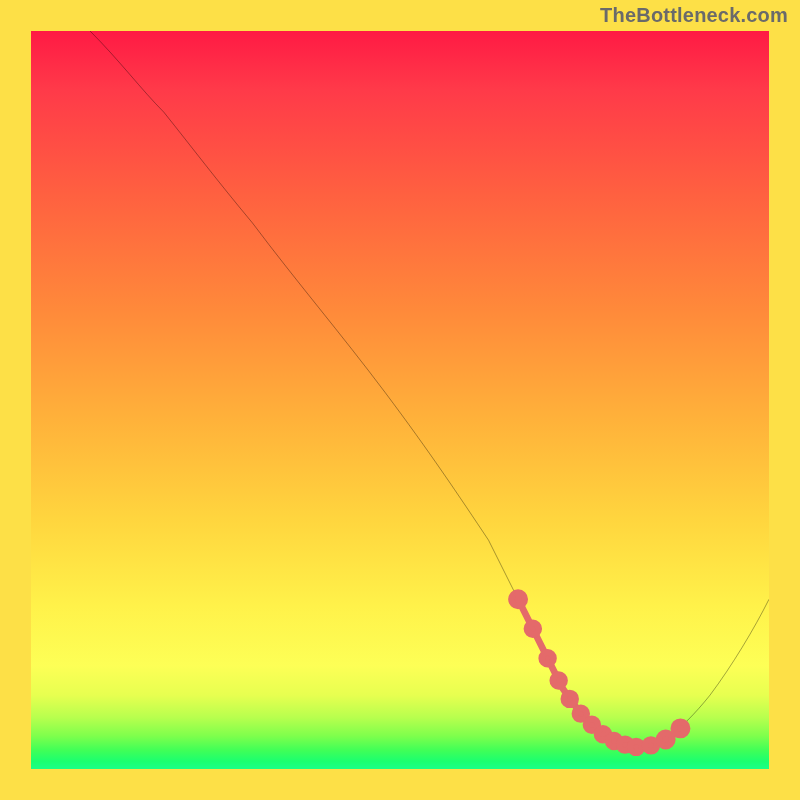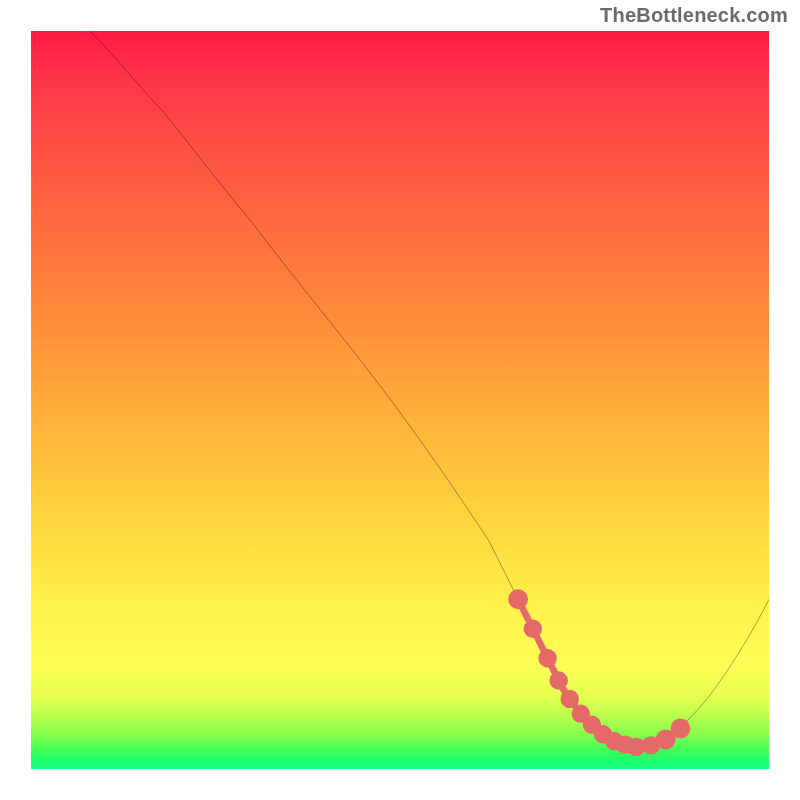--- a/index.html
+++ b/index.html
@@ -8,21 +8,21 @@
     width: 800px;
     height: 800px;
     background: #000;
     overflow: hidden;
     font-family: Arial, Helvetica, sans-serif;
   }
   .frame {
     position: relative;
     width: 800px;
     height: 800px;
-    background: #ffffff;
+    background: #fde047;
   }
   .watermark {
     position: absolute;
     top: 4px;
     right: 12px;
     color: #6a6a6a;
     font-size: 20px;
     font-weight: 600;
     letter-spacing: 0.2px;
     z-index: 20;

